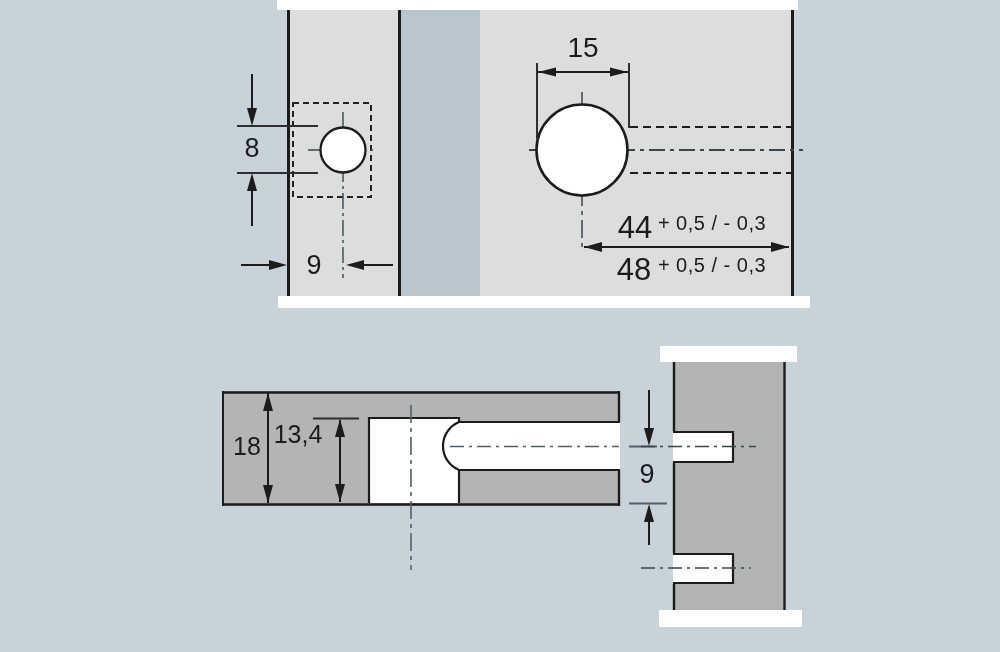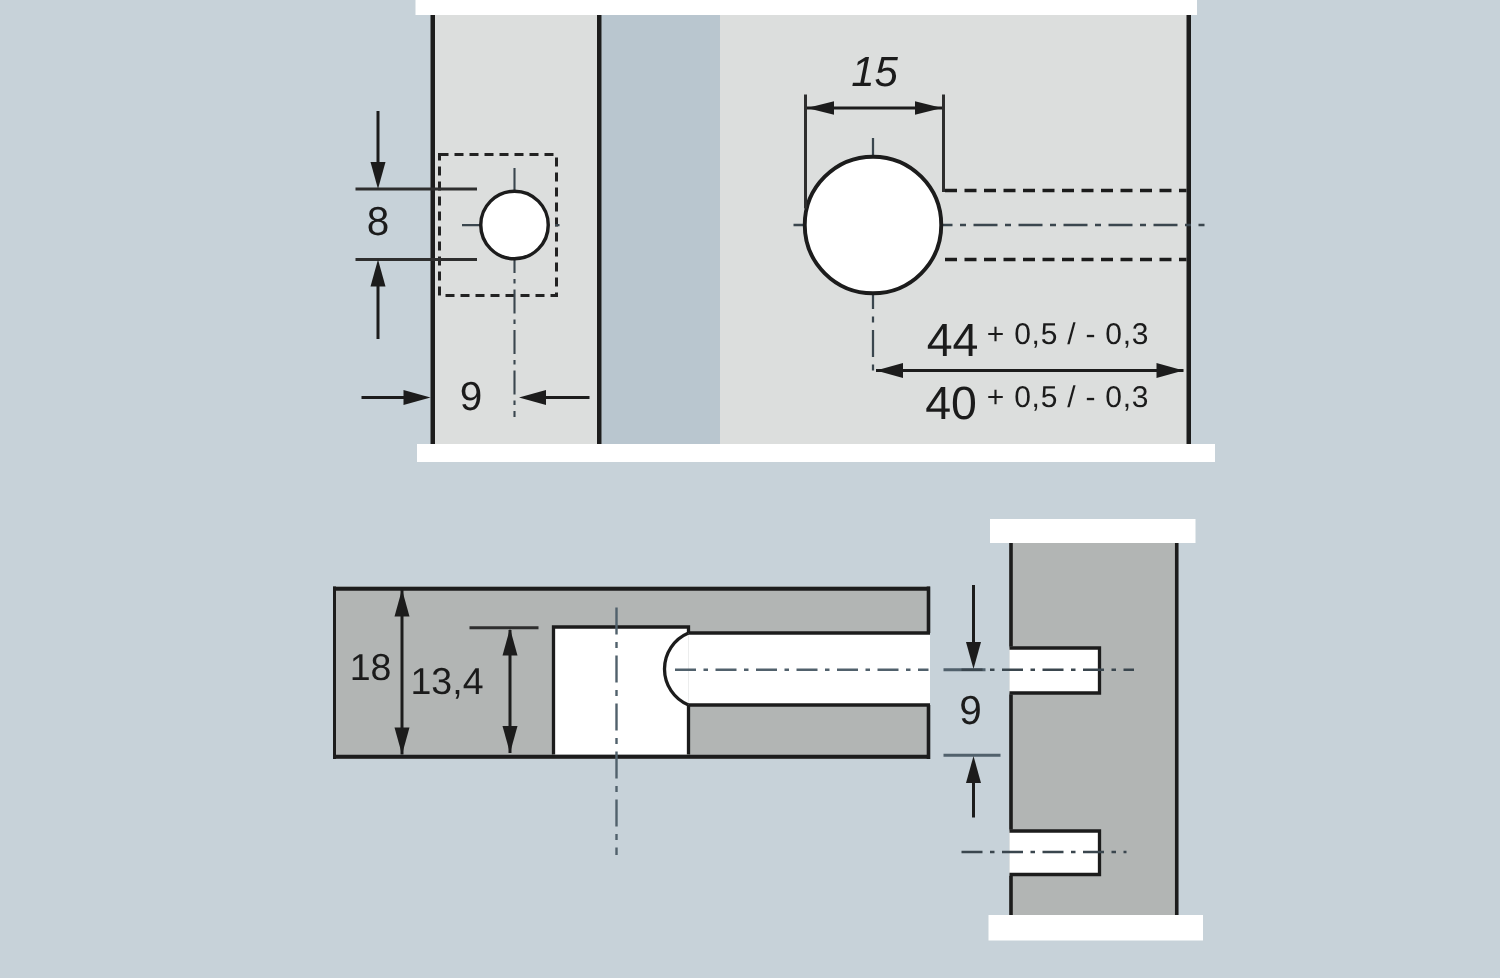--- a/index.html
+++ b/index.html
@@ -118,27 +118,27 @@
     <rect x="673" y="554" width="60" height="29" fill="#ffffff"></rect>
     <path d="M673,554 L733,554 L733,583 L673,583" fill="none" stroke="#1c1c1c" stroke-width="2.2"></path>
     <line x1="641" y1="446.5" x2="756" y2="446.5" stroke="#3a464e" stroke-width="1.6" stroke-dasharray="14 5 3 5"></line>
     <line x1="641" y1="568" x2="751" y2="568" stroke="#3a464e" stroke-width="1.6" stroke-dasharray="14 5 3 5"></line>
   </svg>
 
   <div class="dim-label" style="left:252px;top:148px;font-size:27px;">8</div>
 
   <div class="dim-label" style="left:314px;top:265px;font-size:27px;">9</div>
 
-  <div class="dim-label" style="left:583px;top:48px;font-size:28px;font-style:italic;">15</div>
+  <div class="dim-label" style="left:583px;top:48px;font-size:28px;">15</div>
 
   <div class="dim-label" style="left:635px;top:227px;font-size:31px;">44</div>
   <div class="dim-label tol" style="left:712px;top:223px;font-size:20px;">+ 0,5 / - 0,3</div>
 
-  <div class="dim-label" style="left:634px;top:269px;font-size:31px;">40</div>
+  <div class="dim-label" style="left:634px;top:269px;font-size:31px;">48</div>
   <div class="dim-label tol" style="left:712px;top:265px;font-size:20px;">+ 0,5 / - 0,3</div>
 
   <div class="dim-label" style="left:247px;top:446px;font-size:25px;text-align:right;">18</div>
 
-  <div class="dim-label" style="left:298px;top:455px;font-size:25px;">13,4</div>
+  <div class="dim-label" style="left:298px;top:434px;font-size:25px;">13,4</div>
 
   <div class="dim-label" style="left:647px;top:474px;font-size:27px;">9</div>
 
 </div>
 
 </body></html>

